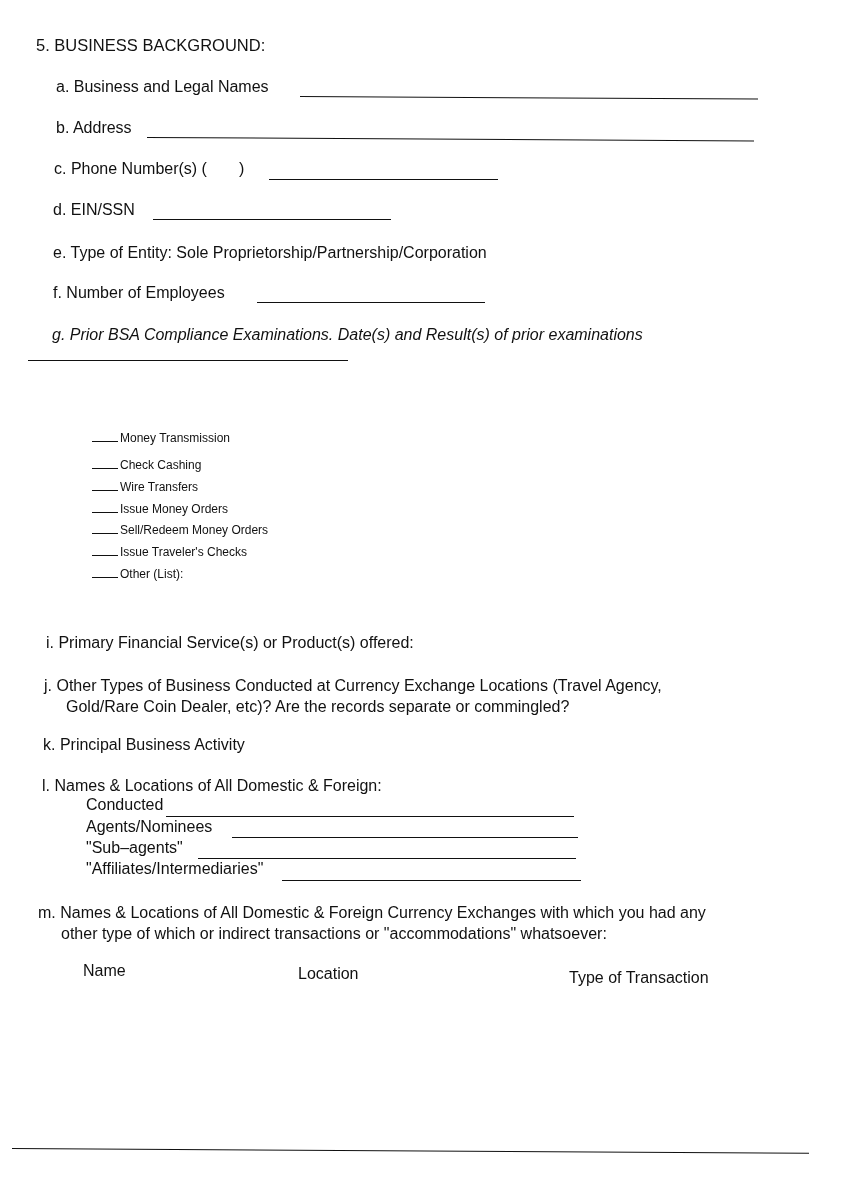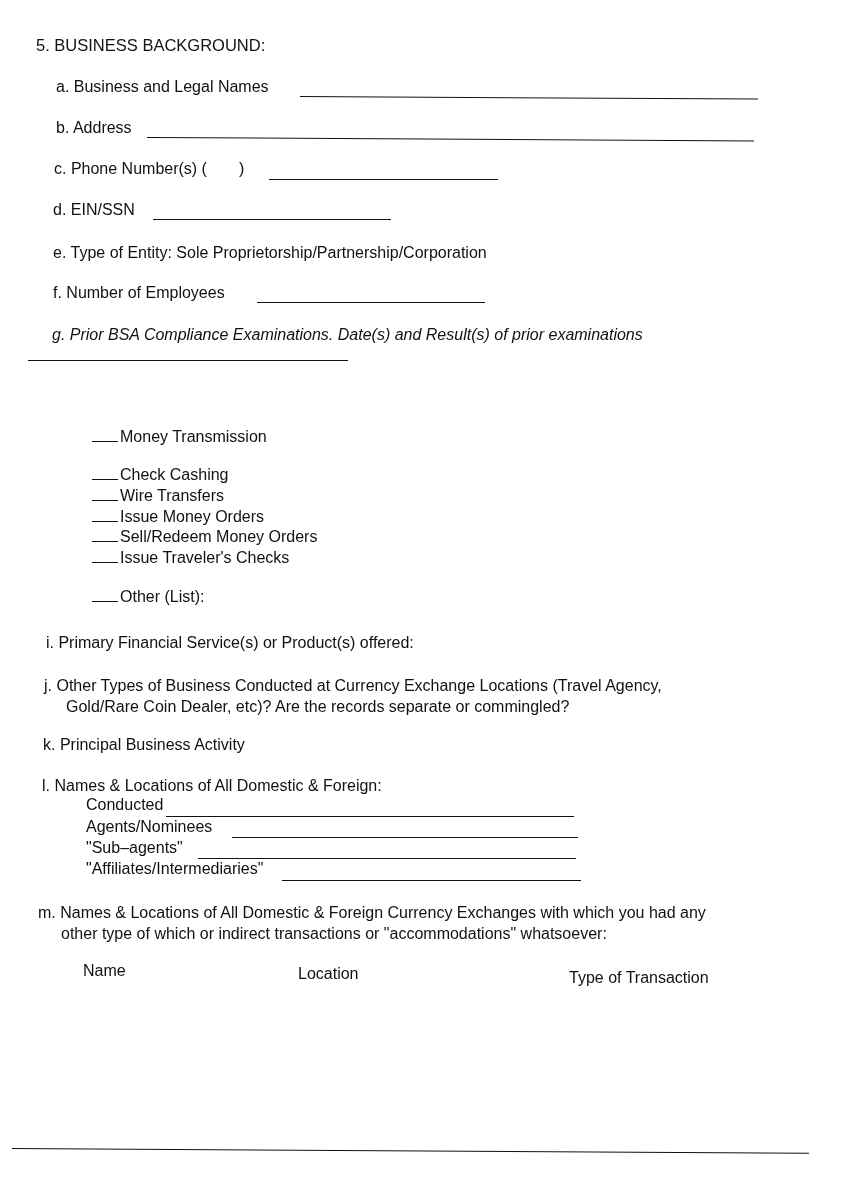--- a/index.html
+++ b/index.html
@@ -1,21 +1,21 @@
 <!DOCTYPE html>
 <html><head>
   <meta charset="utf-8">
   <style>
     html, body { margin: 0; padding: 0; background: #ffffff; }
     body { width: 851px; height: 1181px; position: relative; overflow: hidden;
       font-family: "Liberation Sans", sans-serif; color: #111; font-size: 16px; }
     .t { position: absolute; white-space: nowrap; line-height: 18px; }
     .ln { position: absolute; height: 0; border-top: 1.6px solid #111; }
     .blank { display: inline-block; width: 26px; border-bottom: 1.5px solid #111; height: 14px; margin-right: 2px; vertical-align: baseline; }
-    .cb { position: absolute; white-space: nowrap; line-height: 20px; font-size: 16px; }
+    .cb { position: absolute; white-space: nowrap; line-height: 20px; font-size: 12px; }
     .doc { position: absolute; inset: 0; }
   </style>
 </head>
 <body>
 
 <div class="doc">
 
   <div class="t" style="left:36px; top:36px; font-size:16.5px;">
     <span>5.</span>
     <span>BUSINESS BACKGROUND:</span>
@@ -38,26 +38,26 @@
   <div class="t" style="left:53px; top:244px;">e. Type of Entity:  Sole Proprietorship/Partnership/Corporation</div>
 
   <div class="t" style="left:53px; top:284px;">f.  Number of Employees</div>
   <div class="ln" style="left:257px; top:302px; width:228px;"></div>
 
   <div class="t" style="left:52px; top:326px;font-style:italic;">g. Prior BSA Compliance Examinations.  Date(s) and Result(s) of prior examinations</div>
   <div class="ln" style="left:28px; top:360px; width:320px;"></div>
 
   <div style="position:absolute; left:92px; top:427px;">
     <div class="cb" style="position:relative;"><span class="blank"></span><span>Money Transmission</span></div>
-    <div class="cb" style="position:relative; margin-top:18px;"><span class="blank"></span><span>Check Cashing</span></div>
+    <div class="cb" style="position:relative; margin-top:6px;"><span class="blank"></span><span>Check Cashing</span></div>
     <div class="cb" style="position:relative; margin-top:1px;"><span class="blank"></span><span>Wire Transfers</span></div>
     <div class="cb" style="position:relative; margin-top:1px;"><span class="blank"></span><span>Issue Money Orders</span></div>
     <div class="cb" style="position:relative; margin-top:0;"><span class="blank"></span><span>Sell/Redeem Money Orders</span></div>
     <div class="cb" style="position:relative; margin-top:1px;"><span class="blank"></span><span>Issue Traveler's Checks</span></div>
-    <div class="cb" style="position:relative; margin-top:19px;"><span class="blank"></span><span>Other (List):</span></div>
+    <div class="cb" style="position:relative; margin-top:1px;"><span class="blank"></span><span>Other (List):</span></div>
   </div>
 
   <div class="t" style="left:46px; top:634px;">i.  Primary Financial Service(s) or Product(s) offered:</div>
 
   <div class="t" style="left:44px; top:677px;">j.  Other Types of Business Conducted at Currency Exchange Locations (Travel Agency,</div>
   <div class="t" style="left:66px; top:698px;">Gold/Rare Coin Dealer, etc)? Are the records separate or commingled?</div>
 
   <div class="t" style="left:43px; top:736px;">k. Principal Business Activity</div>
 
   <div class="t" style="left:42px; top:777px;">l.   Names &amp; Locations of All Domestic &amp; Foreign:</div>

